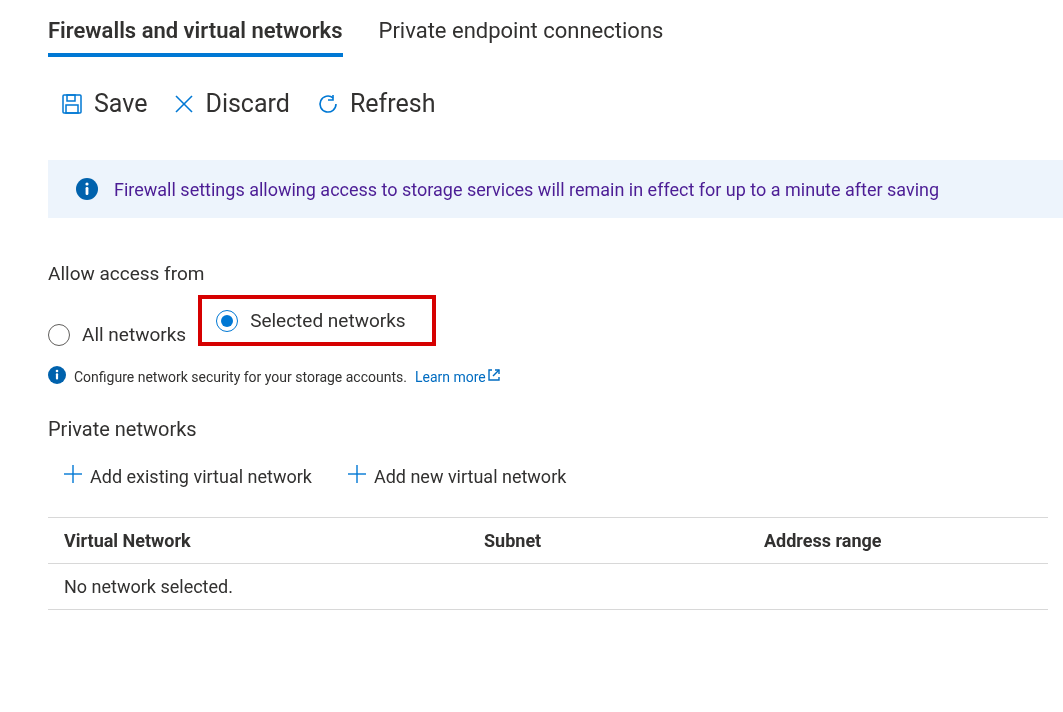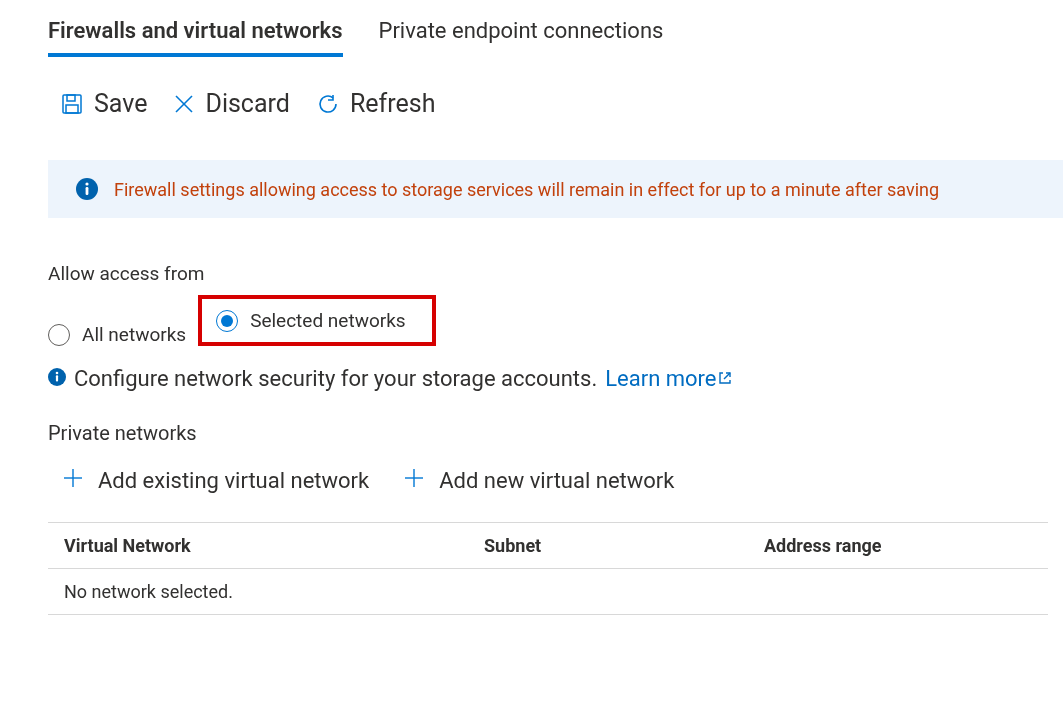--- a/index.html
+++ b/index.html
@@ -52,21 +52,21 @@
   }
   .toolbar-icon { display: inline-flex; }
   
   .info-bar {
     margin-top: 42px;
     background: #edf4fc;
     display: flex;
     align-items: center;
     padding: 18px 20px 18px 28px;
     font-size: 18px;
-    color: #c2410c;
+    color: #4c1d95;
     gap: 16px;
   }
   .info-bar .info-icon {
     width: 22px; height: 22px; flex-shrink:0;
   }
   
   .section-label {
     margin-top: 44px;
     font-size: 19px;
     color: #323130;
@@ -101,40 +101,40 @@
   }
   .highlight-box {
     border: 4px solid #d60000;
     padding: 10px 26px 10px 14px;
     margin-left: 6px;
     display:flex;align-items:center;
   }
   
   .configure-line {
     margin-top: 20px;
-    display:flex;align-items:center;gap:8px;font-size:22px;
+    display:flex;align-items:center;gap:8px;font-size:14px;
   }
   .learn-link {
     color:#006cc1; cursor:pointer; display:inline-flex;align-items:center;gap:0;
   }
   
   .section-heading {
     margin-top: 30px;
     font-size: 20px;
     color:#323130;
   }
   
   .add-row {
     margin-top: 22px;
     margin-left: 14px;
     display:flex;align-items:center;gap:34px;
   }
   .add-link {
-    display:flex;align-items:center;gap:14px;
-    font-size:22px;color:#323130;cursor:pointer;
+    display:flex;align-items:center;gap:6px;
+    font-size:18px;color:#323130;cursor:pointer;
   }
   
   .vnet-table {
     margin-top: 28px;
     width: 1000px;
   }
   .vnet-table .th-row, .vnet-table .td-row {
     display:grid;
     grid-template-columns: 420px 280px 300px;
     padding: 12px 16px;

